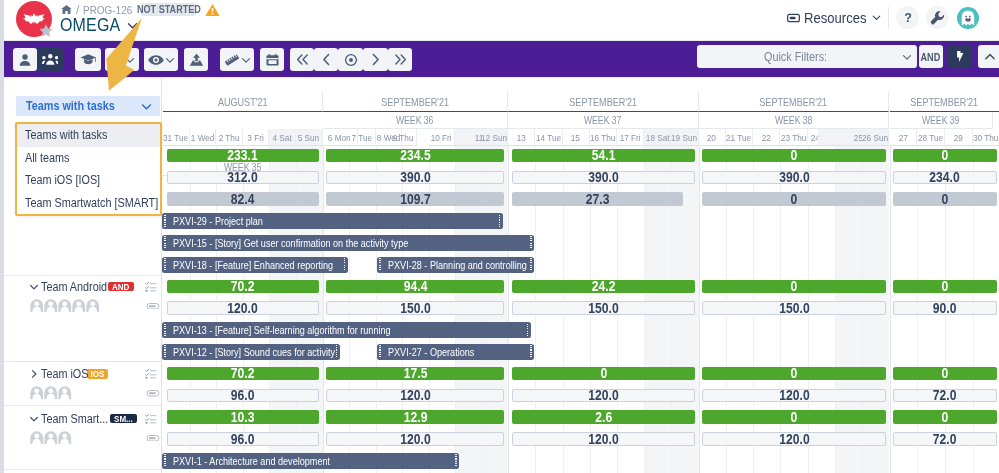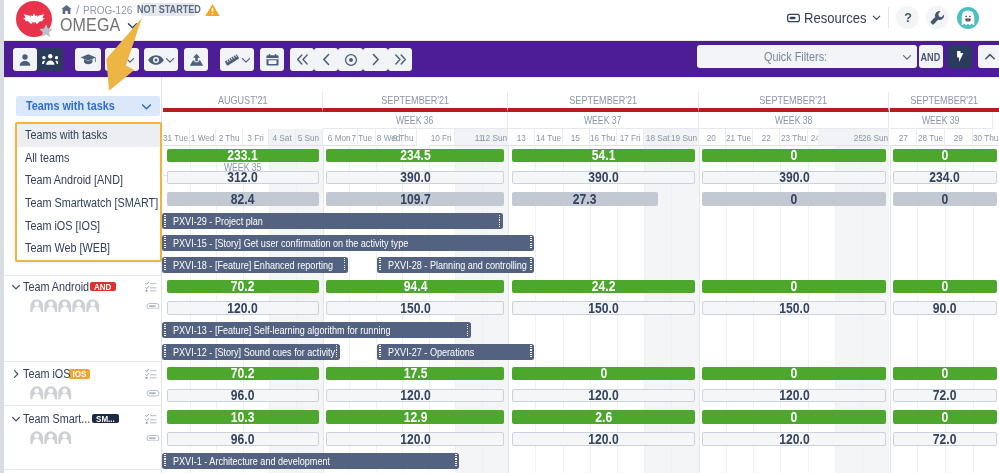--- a/index.html
+++ b/index.html
@@ -32,21 +32,21 @@
   .bc { position:absolute; left:57px; top:3px; height:13px; display:flex; align-items:center; gap:4px; }
   .bc-home { width:11px; height:11px; display:block; }
   .bc-sep { color:#9aa4b4; font-size:12px; }
   .bc-code { color:#8f99a9; font-size:11.5px; }
   .bc-badge { background:#e4e7ec; color:#5c6b82; font-size:10.5px; font-weight:bold;
               border-radius:2px; margin-left:4px; line-height:13px; height:13px; width:55px;
               display:flex; align-items:center; justify-content:center; }
   .bc-warn { width:15px; height:14px; margin-left:5px; display:block; }
 
   .ptitle { position:absolute; left:56px; top:16px; font-size:18.5px; font-weight:normal;
-            color:#737373; letter-spacing:.2px; display:flex; align-items:flex-end; gap:6px;
+            color:#0c4a6e; letter-spacing:.2px; display:flex; align-items:flex-end; gap:6px;
             line-height:17px; }
   .ptitle .cv { width:11px; height:11px; display:block; margin-bottom:2px; }
   .ptitle .nx { margin-right:-9px; }
   .bc-code .nx { margin-right:-7px; }
 
   .hdr-right { position:absolute; left:783px; top:6px; height:23px; display:flex; align-items:center; }
   .res { display:flex; align-items:center; gap:4px; color:#31405c; font-size:14.5px; }
   .res .ico { width:13px; height:10px; display:block; }
   .res .nx { transform:scaleX(0.902); margin-right:-7px; }
   .res .cv { width:9px; height:9px; display:block; margin-left:2px; }
@@ -93,37 +93,37 @@
   .sel-btn span.lab { font-size:12.5px; color:#2f6fd0; font-weight:bold; }
   .sel-list { position:absolute; left:15px; top:122px; width:147px; background:#fff;
               border:2px solid #eeb53f; border-radius:2px; overflow:hidden; z-index:5;
               box-shadow:0 1px 3px rgba(40,50,70,.10); }
   .sel-item { height:22.6px; display:flex; align-items:center; padding-left:8px; font-size:12.5px;
               color:#31405c; white-space:nowrap; }
   .sel-item.sel { background:#eceef1; }
 
   
   .team-row { position:absolute; left:0; width:158px; }
-  .team-head { display:flex; align-items:center; height:14px; padding-left:7px; }
+  .team-head { display:flex; align-items:center; height:14px; padding-left:25px; }
   .team-caret { width:10px; height:10px; margin-right:2px; display:block; flex:0 0 auto; }
   .team-name { font-size:12.5px; color:#31405c; white-space:nowrap; }
   .team-name .nx { margin-right:-12px; }
   .team-tag { font-size:9.8px; font-weight:bold; color:#fff; border-radius:2px;
               margin-left:3px; height:9.5px; display:flex; align-items:center;
               justify-content:center; padding:0 2px; line-height:9.5px; }
   .team-tag .nxc { transform:scaleX(0.82); }
   .team-list-ico { position:absolute; left:140.5px; top:1px; width:12px; height:11.5px; display:block; }
   .avrow { position:absolute; left:26px; display:flex; gap:0.5px; }
   .av { width:13.5px; height:13.5px; display:block; }
   .pill { position:absolute; left:142px; width:14px; height:6.5px; display:block; }
 
   
   .gh-month { position:absolute; top:14px; height:20px; display:flex; align-items:center;
               justify-content:center; font-size:10.5px; color:#8995a8;
-              border-right:1px solid #e5e8ed; border-bottom:4px solid #b91c1c; }
+              border-right:1px solid #e5e8ed; border-bottom:1px solid #b91c1c; }
   .gh-week { position:absolute; top:34px; height:17px; display:flex; align-items:center;
              justify-content:center; font-size:10px; color:#8995a8;
              border-right:1px solid #e5e8ed; border-bottom:1px solid #e5e8ed; }
   .gh-day { position:absolute; top:51px; height:17px; display:flex; align-items:center;
             justify-content:center; font-size:9.5px; color:#8995a8; white-space:nowrap;
             overflow:hidden;
             border-right:1px solid #e9ecf0; border-bottom:1px solid #dfe3e9; }
   .gh-day.we { background:#f1f3f6; }
 
   
@@ -501,30 +501,24 @@
     </svg>
   </div>
   <div class="sel-list" id="sel-list">
       <div class="sel-item sel">
         <span class="nx">Teams with tasks</span>
       </div>
       <div class="sel-item">
         <span class="nx">All teams</span>
       </div>
       <div class="sel-item">
-        <span class="nx">Team Android [AND]</span>
+        <span class="nx">Team iOS [IOS]</span>
       </div>
       <div class="sel-item">
         <span class="nx">Team Smartwatch [SMART]</span>
-      </div>
-      <div class="sel-item">
-        <span class="nx">Team iOS [IOS]</span>
-      </div>
-      <div class="sel-item">
-        <span class="nx">Team Web [WEB]</span>
       </div>
     </div>
 
   <div class="right-pane">
     <div id="grid-header">
         <div class="gh-month" style="left: 1.2px; width: 159.4px;">
           <span class="nxc">AUGUST'21</span>
         </div>
         <div class="gh-week" style="left: 1.2px; width: 159.4px; margin-top: 47px;">
           <span class="nxc">WEEK 35</span>
@@ -717,21 +711,21 @@
         </div>
         <div class="bar plan" style="left: 731.3px; width: 103.4px; top: 92.5px;">
           <span class="nxc">234.0</span>
         </div>
         <div class="bar gray" style="left: 5px; width: 151.8px; top: 114.3px;">
           <span class="nxc">82.4</span>
         </div>
         <div class="bar gray" style="left: 164.4px; width: 178px; top: 114.3px;">
           <span class="nxc">109.7</span>
         </div>
-        <div class="bar gray" style="left: 350px; width: 146px; top: 114.3px;">
+        <div class="bar gray" style="left: 350px; width: 171px; top: 114.3px;">
           <span class="nxc">27.3</span>
         </div>
         <div class="bar gray" style="left: 540.4px; width: 183.3px; top: 114.3px;">
           <span class="nxc">0</span>
         </div>
         <div class="bar gray" style="left: 731.3px; width: 103.4px; top: 114.3px;">
           <span class="nxc">0</span>
         </div>
         <div class="bar green" style="left: 5px; width: 151.8px; top: 201.5px;">
           <span class="nxc">70.2</span>
@@ -828,21 +822,21 @@
         </div>
         <div class="task" style="left: -0.156667px; width: 372.257px; top: 156.8px;">
           <span class="nx">PXVI-15 - [Story] Get user confirmation on the activity type</span>
         </div>
         <div class="task" style="left: -0.156667px; width: 185.971px; top: 178.6px;">
           <span class="nx">PXVI-18 - [Feature] Enhanced reporting</span>
         </div>
         <div class="task" style="left: 214.929px; width: 157.171px; top: 178.6px;">
           <span class="nx">PXVI-28 - Planning and controlling</span>
         </div>
-        <div class="task" style="left: -0.156667px; width: 309px; top: 244px;">
+        <div class="task" style="left: -0.156667px; width: 369px; top: 244px;">
           <span class="nx">PXVI-13 - [Feature] Self-learning algorithm for running</span>
         </div>
         <div class="task" style="left: -0.156667px; width: 178.017px; top: 265.8px;">
           <span class="nx">PXVI-12 - [Story] Sound cues for activity</span>
         </div>
         <div class="task" style="left: 214.929px; width: 157.171px; top: 265.8px;">
           <span class="nx">PXVI-27 - Operations</span>
         </div>
         <div class="task" style="left: -0.156667px; width: 297.331px; top: 374.8px;">
           <span class="nx">PXVI-1 - Architecture and development</span>

